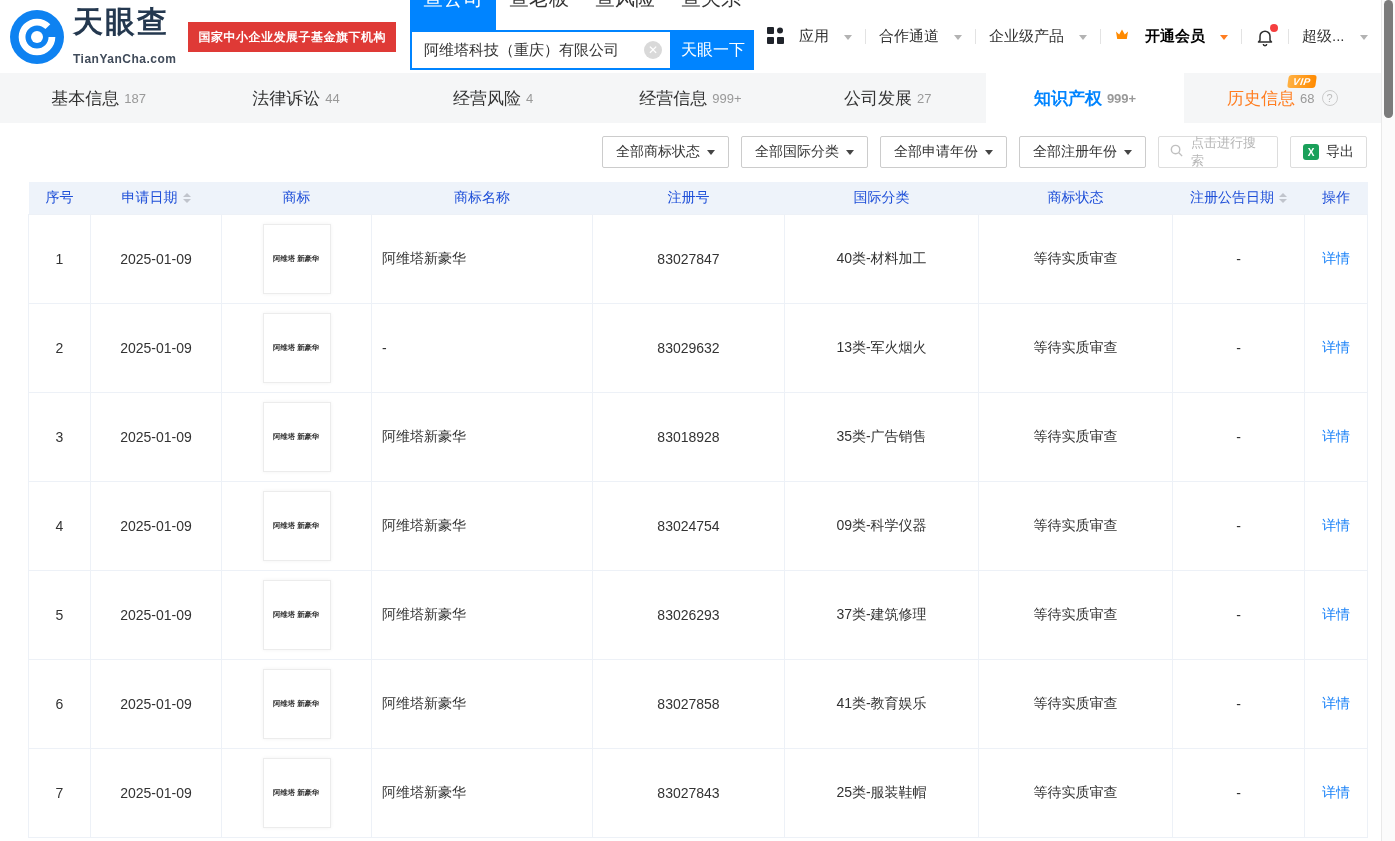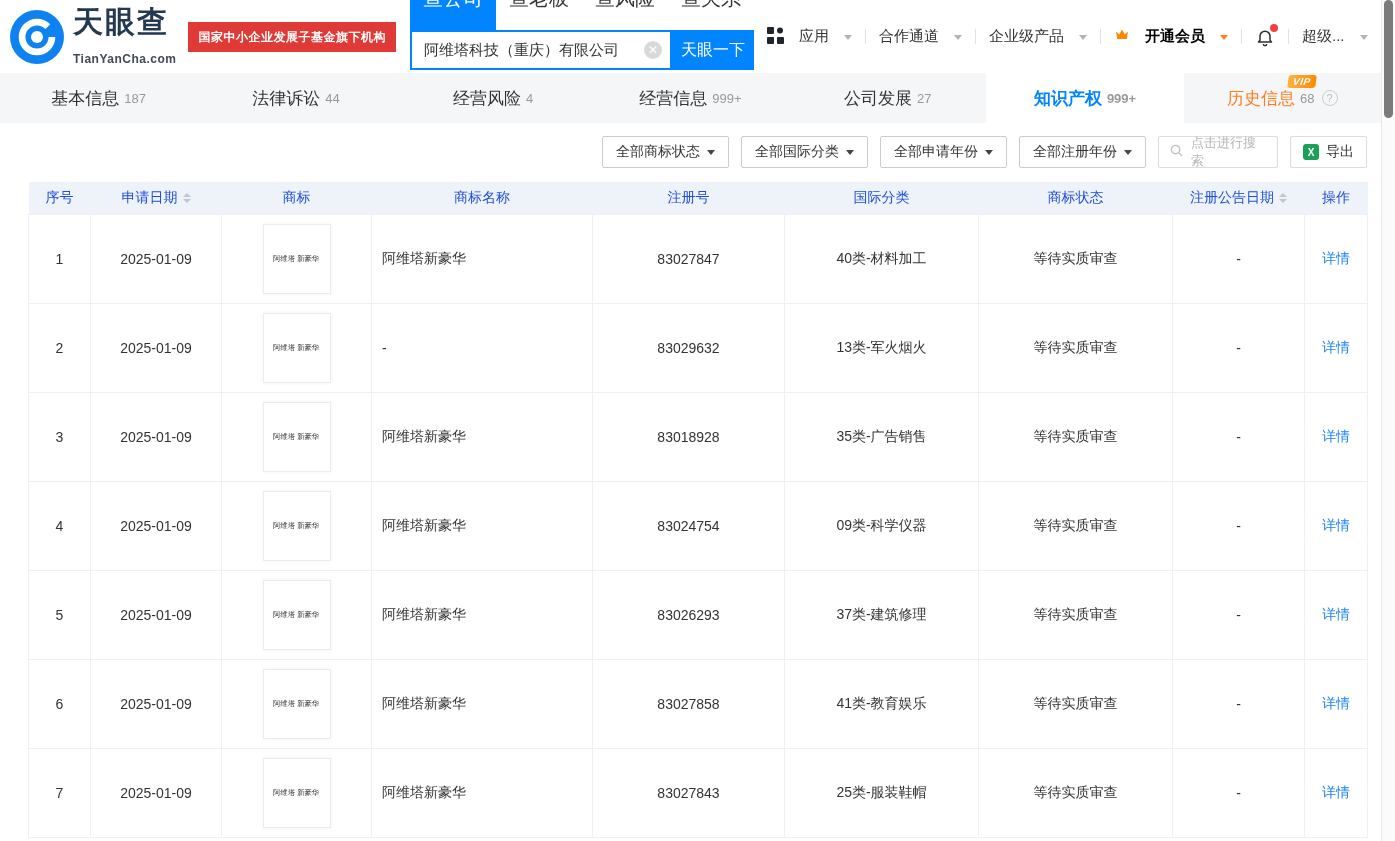--- a/index.html
+++ b/index.html
@@ -56,21 +56,21 @@
   .f-export { height:32px; border:1px solid #ddd; border-radius:2px; background:#fff; display:flex; align-items:center; gap:7px;
     padding:0 12px; font-size:14px; color:#333; cursor:pointer; font-family:inherit; }
   .excel-icon { width:16px; height:16px; background:#1aa05a; border-radius:3px; color:#fff; font-size:10px; font-weight:bold;
     display:flex; align-items:center; justify-content:center; }
   
   table { border-collapse:collapse; table-layout:fixed; width:1339px; margin:0 28px; }
   thead th { background:#eef3fa; height:32px; font-size:14px; font-weight:normal; color:#1d4ed8; text-align:center; }
   tbody td { border:1px solid #edf1f7; height:89px; text-align:center; font-size:14px; color:#333; background:#fff; vertical-align:middle; }
   tbody td.cell-name { text-align:left; padding-left:10px; }
   .tm-box { width:68px; height:70px; border:1px solid #ececec; background:#fff; display:flex; align-items:center; justify-content:center;
-    margin:0 auto; cursor:pointer; box-shadow:0 0 4px rgba(0,0,0,.05); overflow:hidden; }
+    margin:0 auto; cursor:pointer; box-shadow:0 0 4px rgba(0,0,0,.05); overflow:hidden;font-weight:bold; }
   .tm-text { font-size:8px; color:#333; white-space:nowrap; transform:scale(.92); }
   .detail-link { color:#1c83f8; cursor:pointer; text-decoration:none; }
   .sort { display:inline-flex; flex-direction:column; gap:2px; margin-left:5px; vertical-align:1px; }
   .sort i { width:0; height:0; border-left:4px solid transparent; border-right:4px solid transparent; display:block; }
   .sort .up { border-bottom:4px solid #c0c4cc; }
   .sort .down { border-top:4px solid #c0c4cc; }
   .th-inner { display:inline-flex; align-items:center; }
   
   .scrollbar { position:fixed; right:0; top:0; width:14px; height:841px; background:#fbfbfb; border-left:1px solid #e9e9e9; }
   .scroll-thumb { position:absolute; top:0; left:2px; width:9px; height:118px; background:#7b7b7b; border-radius:5px; cursor:pointer; }

